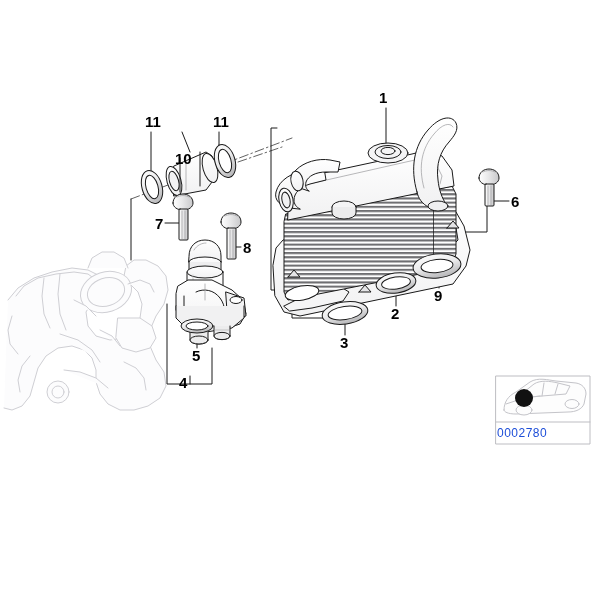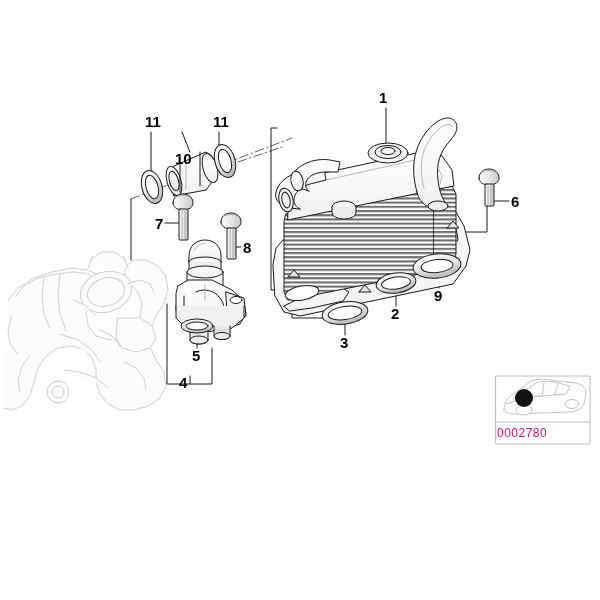--- a/index.html
+++ b/index.html
@@ -43,21 +43,21 @@
     white-space: nowrap;
   }
 
   
   .inset-code {
     position: absolute;
     left: 497px;
     top: 426px;
     font-family: "Liberation Sans", sans-serif;
     font-size: 12px;
-    color: #be185d;
+    color: #1d4ed8;
     letter-spacing: 0.5px;
     white-space: nowrap;
   }
 </style>
 </head>
 <body>
 
 <svg id="diagram-canvas" viewBox="0 0 600 600" xmlns="http://www.w3.org/2000/svg">
 
   <defs>

